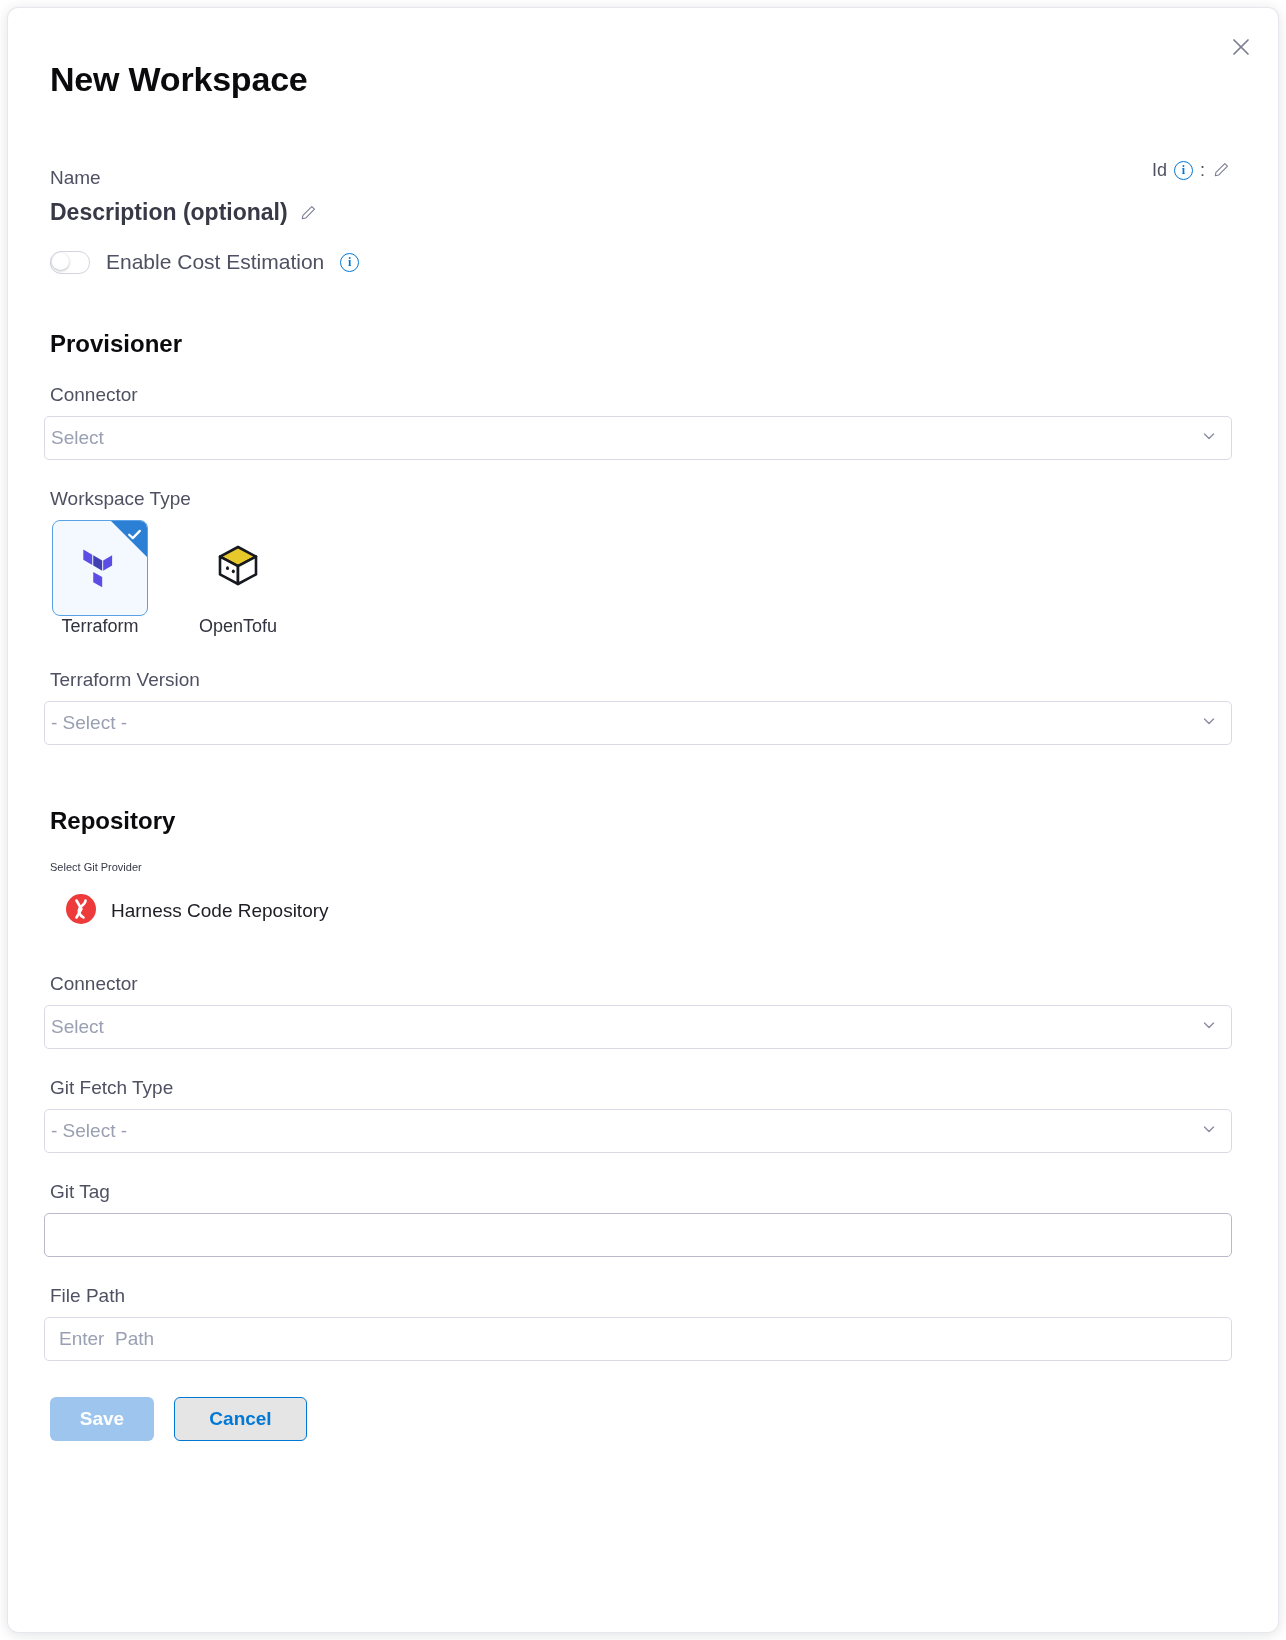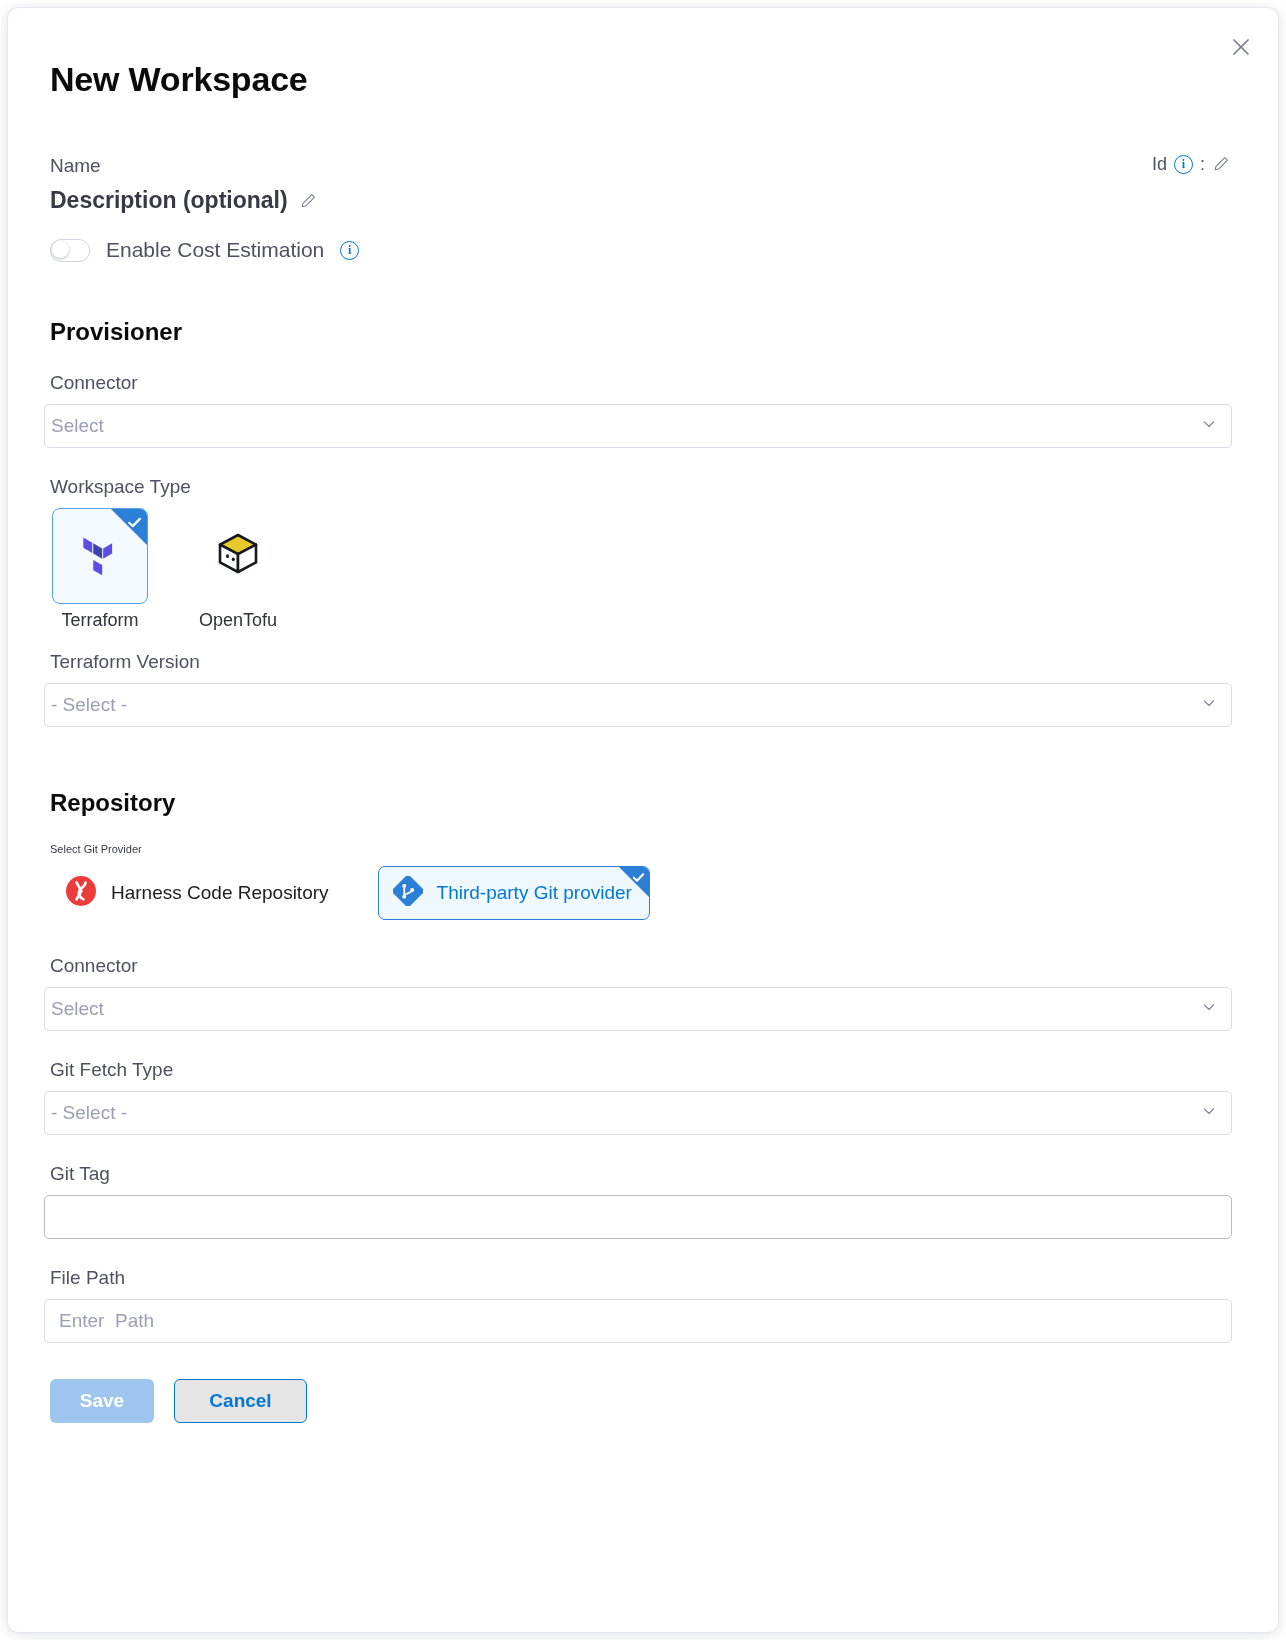--- a/index.html
+++ b/index.html
@@ -52,21 +52,21 @@
     font-weight: bold;
     color: #0b0b0d;
     margin: 0 0 52px 6px;
     letter-spacing: -0.2px;
   }
 
   
   .field-label {
     font-size: 19px;
     color: #4f5162;
-    margin: 4px 0 10px 6px;
+    margin: 16px 0 10px 6px;
     display: block;
   }
   .field-label.bold {
     font-weight: normal;
     font-size: 11px;
     color: #383946;
   }
   .label-row {
     display: flex;
     align-items: center;
@@ -245,21 +245,21 @@
     border-left: 36px solid transparent;
   }
   .corner-check .tick {
     position: absolute;
     right: 4px;
     top: 5px;
   }
   .type-name {
     font-size: 18px;
     color: #31323e;
-    margin-top: 6px;
+    margin-top: 0;
     text-align: right;
     white-space: nowrap;
   }
 
   
   .provider-row {
     display: flex;
     align-items: center;
     gap: 34px;
     margin: 0 0 34px 6px;
@@ -462,39 +462,20 @@
           <span>
             <svg width="32" height="32" viewBox="0 0 32 32">
               <circle cx="16" cy="16" r="15" fill="#ed3b3b"></circle>
               <path d="M11.5 7.5 L16.4 16 L11.5 24.5" stroke="#ffffff" stroke-width="2.6" fill="none" stroke-linecap="round"></path>
               <path d="M20.5 7.5 C20.5 12 15 12.5 14 16.5 C13.2 20 16 23 18.5 24.5" stroke="#ffffff" stroke-width="2.6" fill="none" stroke-linecap="round"></path>
             </svg>
           </span>
           <span class="plabel">Harness Code Repository</span>
         </div>
 
-        <div class="provider-chip selected">
-          <span>
-            <svg width="30" height="30" viewBox="0 0 32 32">
-              <rect x="3.2" y="3.2" width="25.6" height="25.6" rx="3" transform="rotate(45 16 16)" fill="#2b7fd4"></rect>
-              <circle cx="12" cy="10.5" r="2.1" fill="#ffffff"></circle>
-              <circle cx="12" cy="22" r="2.1" fill="#ffffff"></circle>
-              <circle cx="20.4" cy="15" r="2.1" fill="#ffffff"></circle>
-              <path d="M12 10.5 L12 22" stroke="#ffffff" stroke-width="1.9"></path>
-              <path d="M20.4 15 C20.4 19 12 18 12 21" stroke="#ffffff" stroke-width="1.9" fill="none"></path>
-            </svg>
-          </span>
-          <span class="plabel">Third-party Git provider</span>
-          <div class="chip-corner">
-            <div class="tri"></div>
-            <svg class="tick" width="15" height="15" viewBox="0 0 16 16" fill="none" stroke="#ffffff" stroke-width="2.2" stroke-linecap="round" stroke-linejoin="round">
-              <polyline points="3,8.2 6.4,11.4 13,4.6"></polyline>
-            </svg>
-          </div>
-        </div>
       </div>
 
       <span class="field-label">Connector</span>
       <div class="input-wrap">
         <div class="select-input">
           <span>Select</span>
           <span class="chevron">
             <svg width="16" height="16" viewBox="0 0 16 16" fill="none" stroke="#8b8d9e" stroke-width="1.4" stroke-linecap="round" stroke-linejoin="round">
               <polyline points="3.5,6 8,10.5 12.5,6"></polyline>
             </svg>

